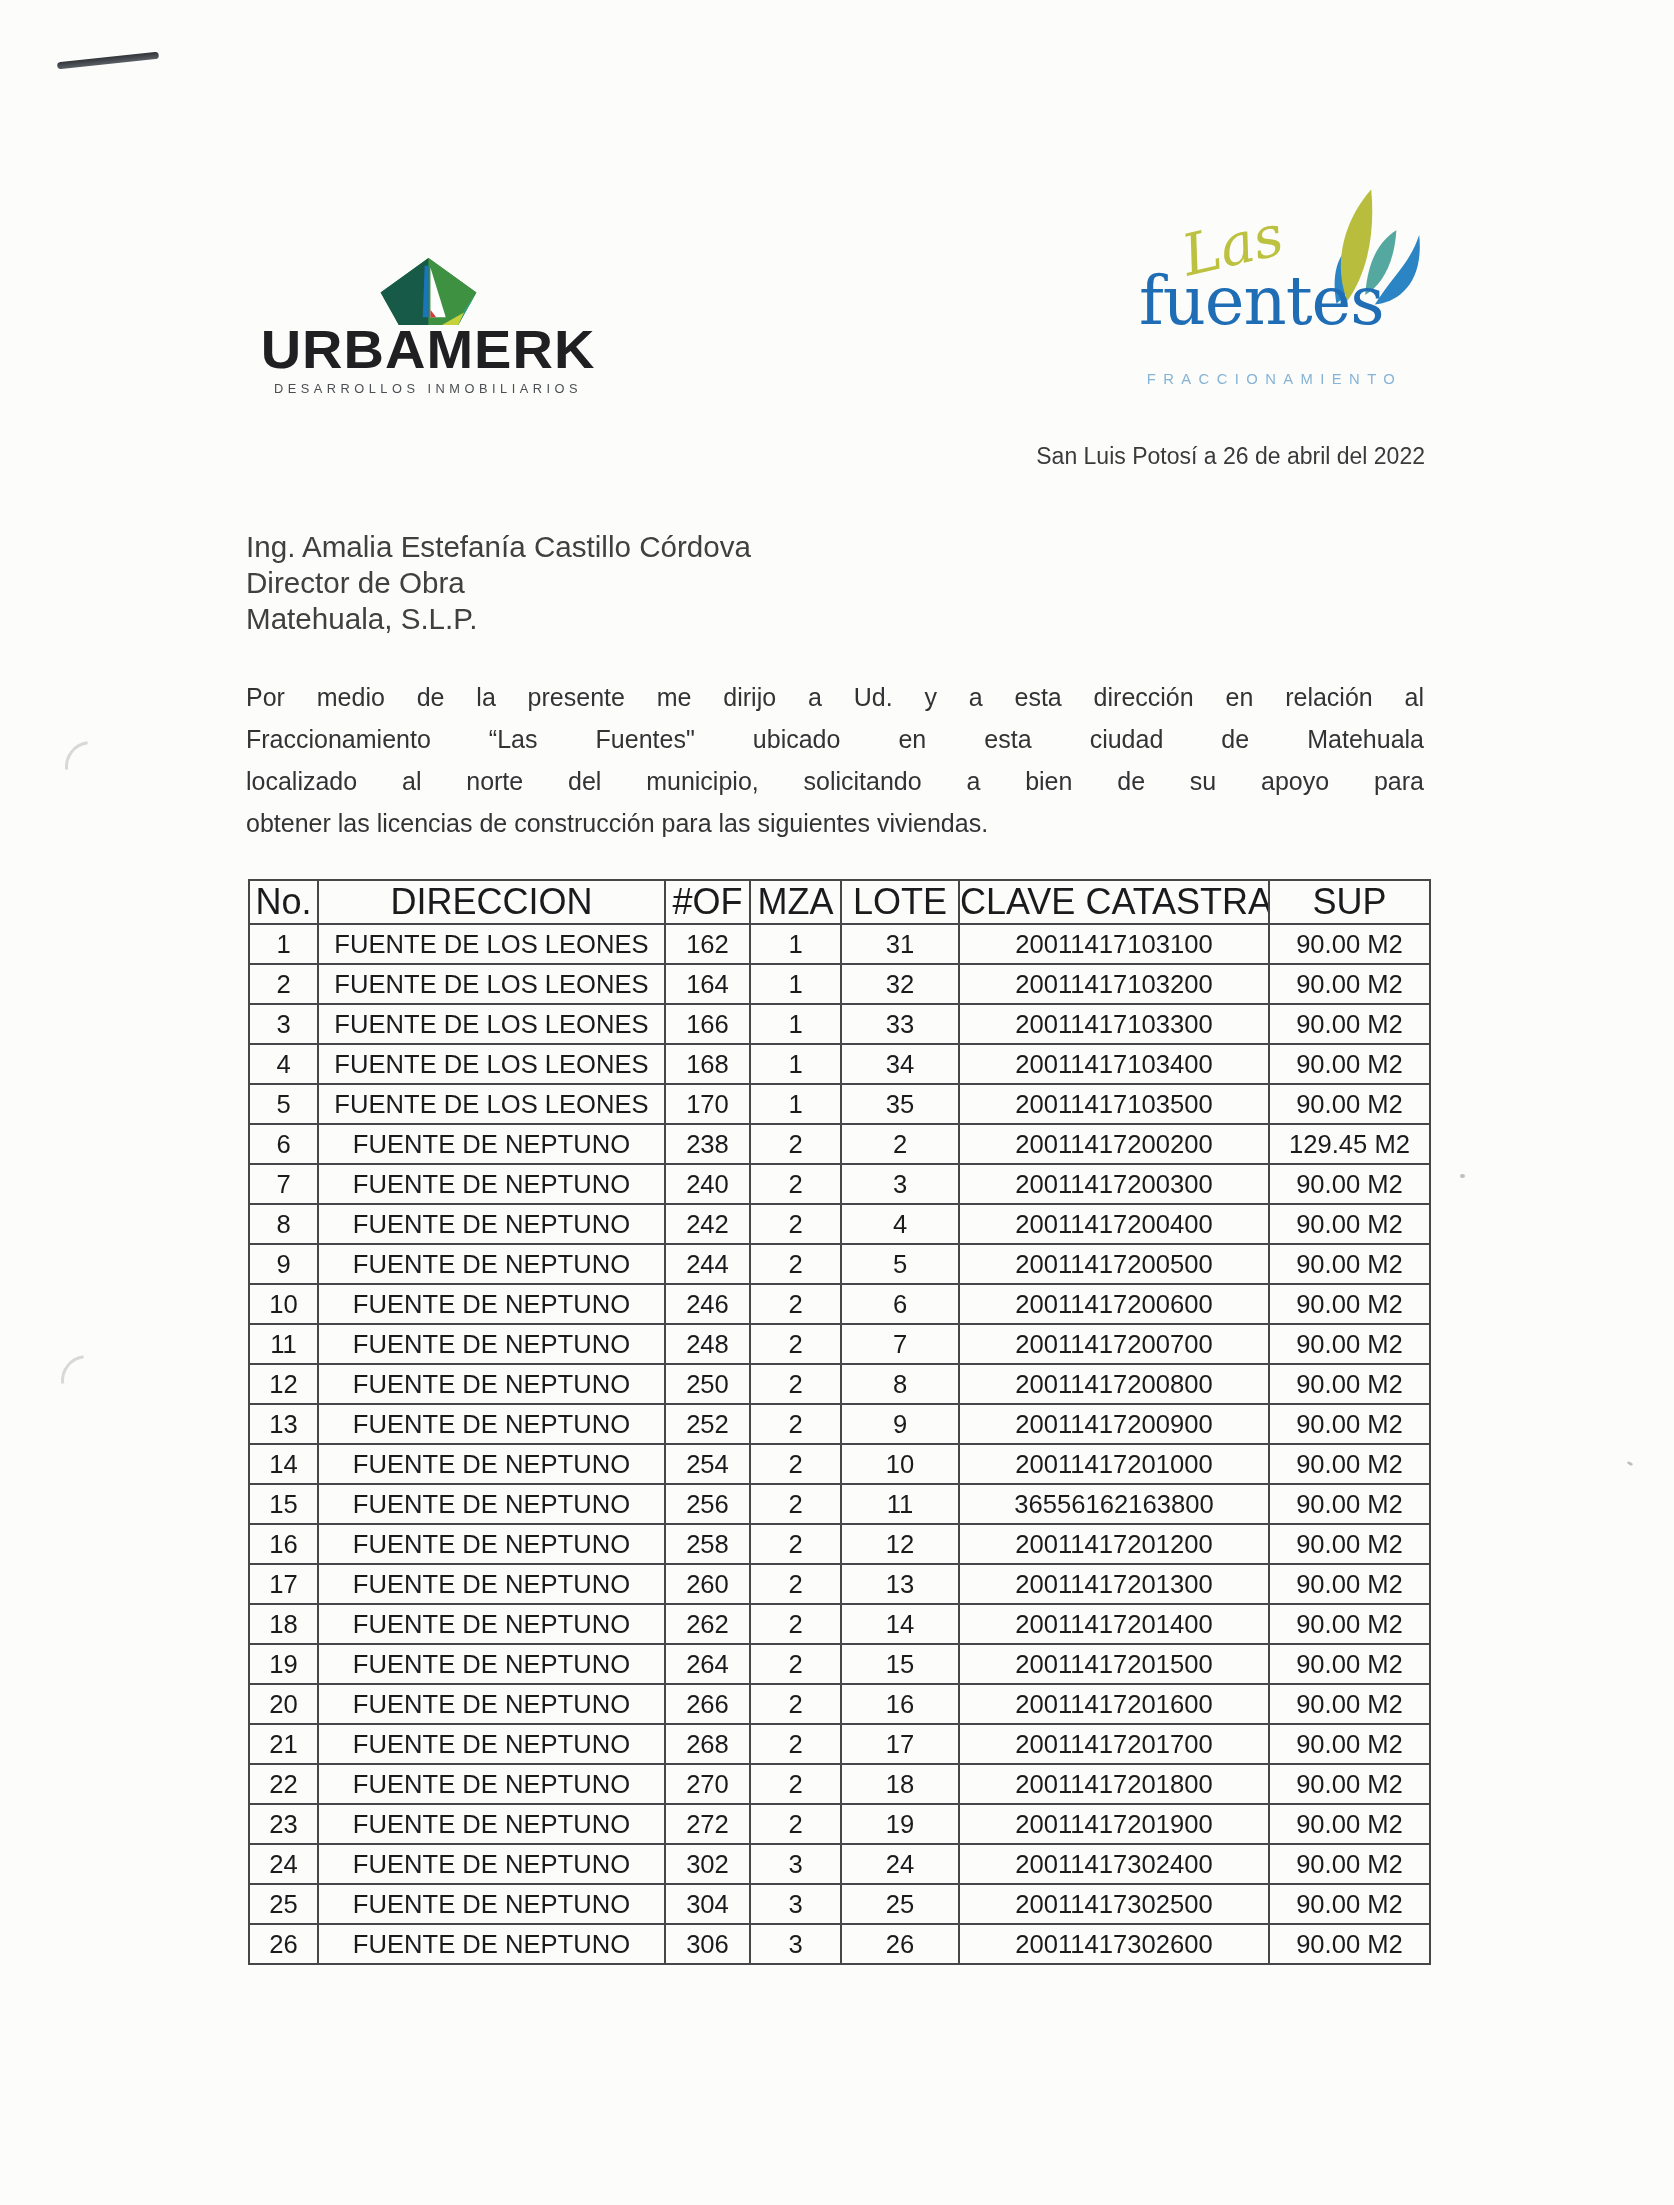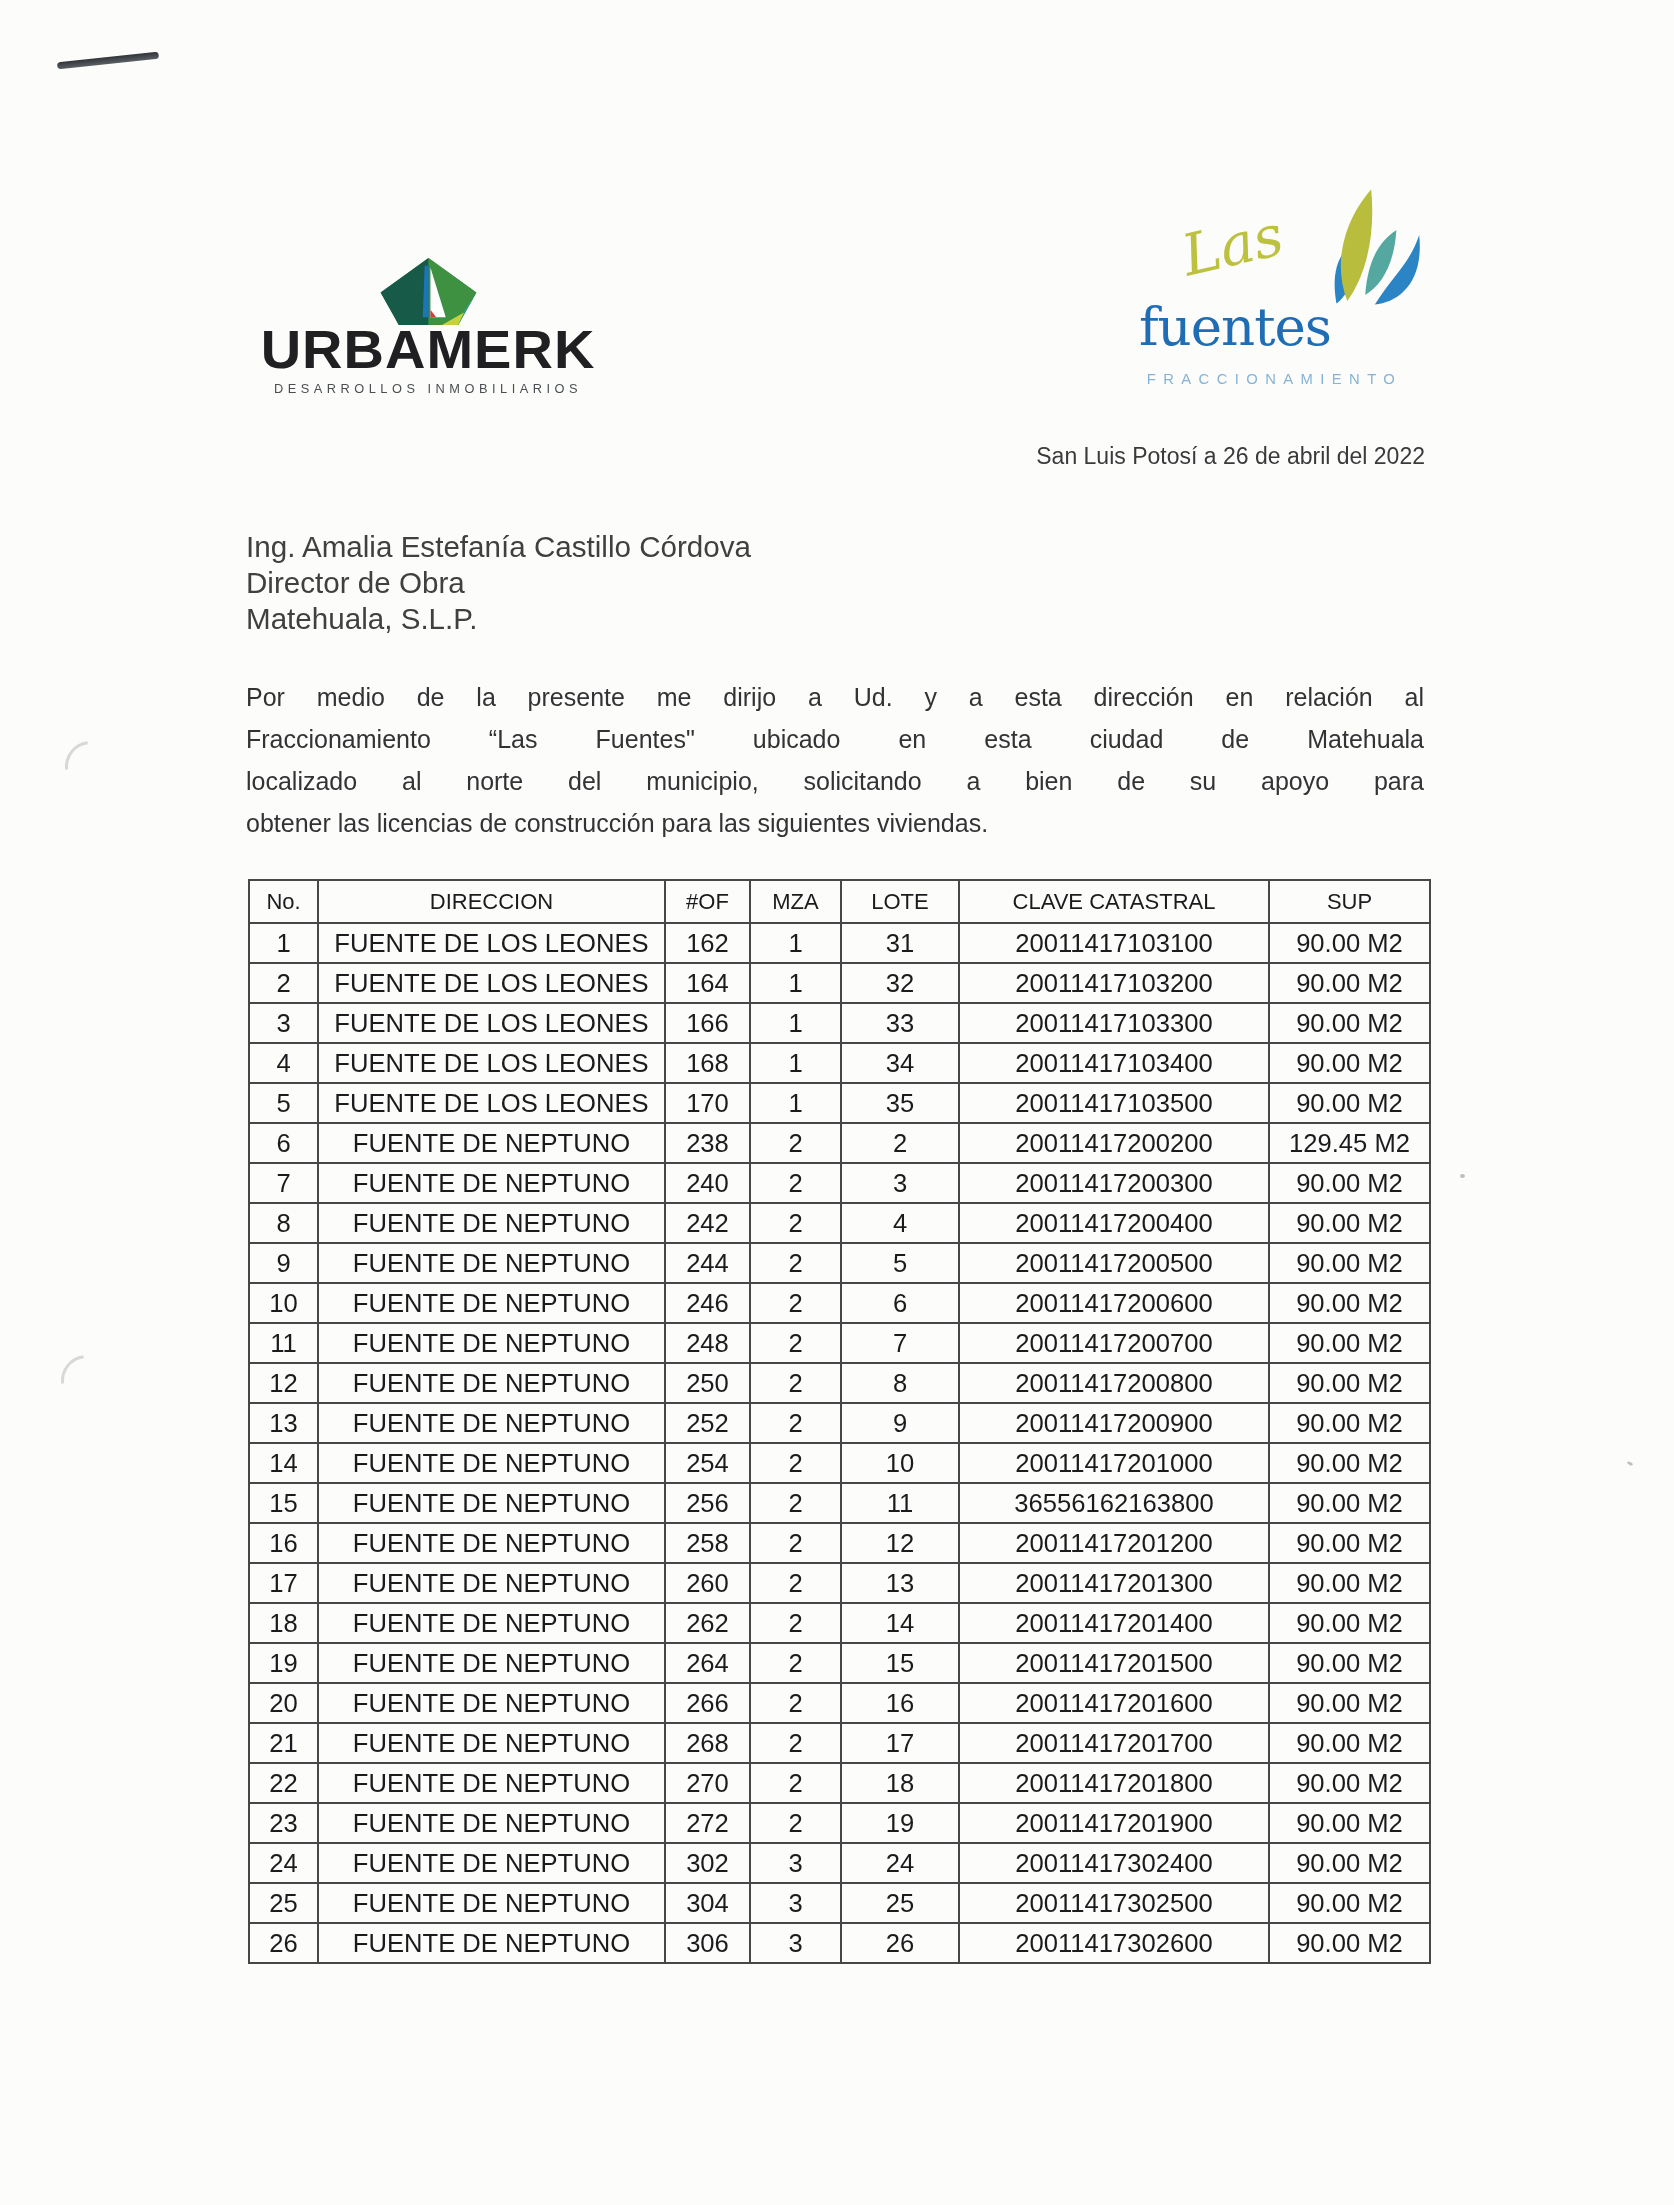--- a/index.html
+++ b/index.html
@@ -41,22 +41,22 @@
   
   .fuentes { position:absolute; left:1131px; top:193px; width:301px; height:189px; }
   .leaves { position:absolute; left:146px; top:-5.9px; width:150px; height:120px; }
   .las {
     position:absolute; left:51px; top:23.6px;
     font-family:"DejaVu Serif", serif; font-style:italic;
     font-size:57px; color:#bcc13f; transform:rotate(-13deg); line-height:1;
   }
   .fue {
     position:absolute; left:7.9px; top:75px;
-    font-family:"DejaVu Serif", serif; font-size:53px; line-height:1;
-    color:#1f6db4; letter-spacing:-1px;margin-top:32px;
+    font-family:"DejaVu Serif", serif; font-size:67px; line-height:1;
+    color:#1f6db4; letter-spacing:-1px;
   }
   .fue-tag {
     position:absolute; left:15.8px; top:178px;
     font-size:14.8px; letter-spacing:7.4px; color:#86b3d6; white-space:nowrap;
   }
 
   
   .date {
     position:absolute; right:250px; top:443px;
     font-size:23px; color:#3a3a3c; white-space:nowrap;
@@ -75,21 +75,21 @@
   
   .lots {
     position:absolute; left:248px; top:879px; width:1180px;
     border-collapse:collapse; table-layout:fixed; color:#1b1b1d;
   }
   .lots th, .lots td {
     border:2px solid #47474a; text-align:center; vertical-align:middle;
     padding:0; overflow:hidden; white-space:nowrap;
   }
   .lots thead tr { height:43px; }
-  .lots th { font-size:22px; font-weight:normal; }
+  .lots th { font-size:36px; font-weight:normal; }
   .lots tbody tr { height:40px; }
   .lots td { font-size:25.6px; }
 </style>
 </head>
 <body>
 
 <div class="page">
 
   <div class="staple"></div>
   <div class="crescent c1"></div>

